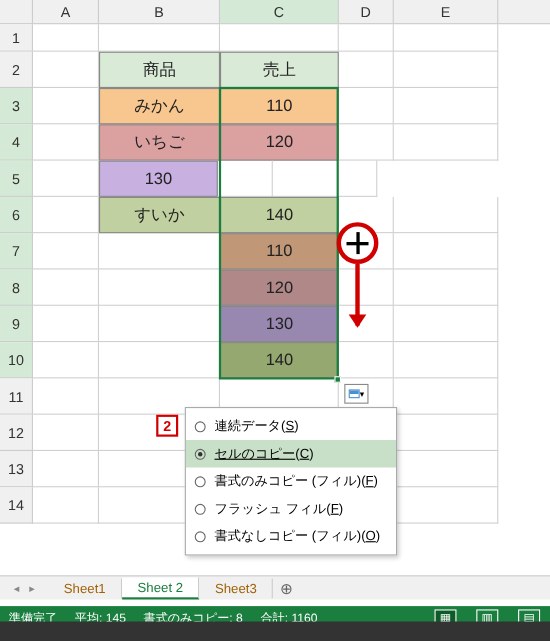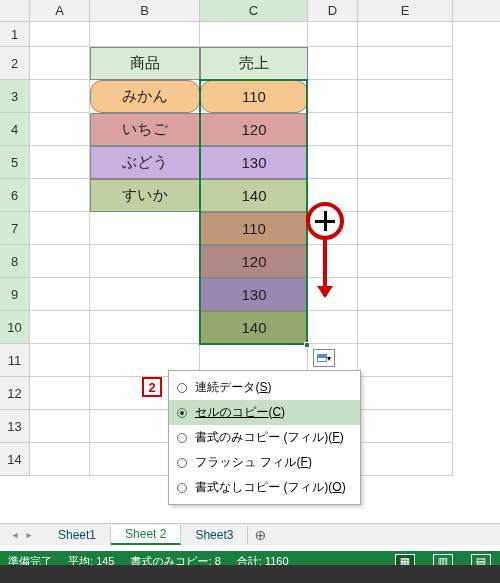--- a/index.html
+++ b/index.html
@@ -13,21 +13,21 @@
 .row{display:flex;}
 .cell{border-right:1px solid #d0d0d0;border-bottom:1px solid #d0d0d0;display:flex;align-items:center;justify-content:center;font-size:15px;color:#222;}
 .w-a{width:60px;}
 .w-b{width:110px;}
 .w-c{width:108px;}
 .w-d{width:50px;}
 .w-e{width:95px;}
 .h1{height:25px;}
 .h2{height:33px;}
 .hdr{background:#d9ead7;}
-.orange{background:#f8c790;border-radius:12px;}
+.orange{background:#f8c790;}
 .pink{background:#dba0a0;}
 .purple{background:#c8b0e0;}
 .green{background:#c0d0a0;}
 .brown{background:#c09878;}
 .mauve{background:#b08888;}
 .dkpurple{background:#9888b0;}
 .olive{background:#95a870;}
 .tb{border:1px solid #888;}
 .selbox{position:absolute;border:2px solid #1a7e3e;pointer-events:none;}
 .fillhandle{position:absolute;width:6px;height:6px;background:#1a7e3e;border:1px solid #fff;}
@@ -44,21 +44,21 @@
 .menu-item.sel{background:#c8e0c8;}
 .radio{width:10px;height:10px;border:1px solid #666;border-radius:50%;display:flex;align-items:center;justify-content:center;}
 .radio.on::after{content:'';width:4px;height:4px;background:#333;border-radius:50%;}
 .underline{text-decoration:underline;}
 .callout{position:absolute;width:20px;height:20px;border:2px solid #d00000;display:flex;align-items:center;justify-content:center;color:#d00000;font-weight:bold;font-size:13px;background:#fff;}
 .arrow2{position:absolute;width:4px;background:#d00000;}
 .arrow2::before{content:'';position:absolute;top:-2px;left:-6px;border-left:8px solid transparent;border-right:8px solid transparent;border-bottom:12px solid #d00000;}
 .tabs{position:absolute;bottom:38px;left:0;right:0;height:22px;background:#f0f0f0;border-top:1px solid #ccc;display:flex;align-items:center;}
 .tab-nav{display:flex;gap:0;padding:0 8px;}
 .tab-nav span{width:14px;text-align:center;color:#888;font-size:10px;}
-.tab{padding:2px 14px;font-size:12px;border-right:1px solid #ccc;color:#0c4a6e;background:#f0f0f0;}
+.tab{padding:2px 14px;font-size:12px;border-right:1px solid #ccc;color:#a16207;background:#f0f0f0;}
 .tab.active{background:#fff;border-bottom:2px solid #1a7e3e;color:#1a7e3e;}
 .tab-add{width:24px;text-align:center;color:#666;font-size:14px;}
 .status{position:absolute;bottom:12px;left:0;right:0;height:20px;background:#1a7e3e;color:#fff;display:flex;align-items:center;font-size:11px;padding:0 8px;gap:16px;}
 .status .sp{flex:1;}
 .viewbtn{width:20px;height:14px;border:1px solid #fff;margin:0 1px;display:inline-flex;align-items:center;justify-content:center;}
 .viewbtn.a{background:#0d5c28;}
 .bottom{position:absolute;bottom:0;left:0;right:0;height:18px;background:#333;}
 </style>
 </head>
 <body>
@@ -105,21 +105,20 @@
       <div class="cell w-a"></div>
       <div class="cell w-b pink tb">いちご</div>
       <div class="cell w-c pink tb">120</div>
       <div class="cell w-d"></div>
       <div class="cell w-e"></div>
     </div>
 
   <div class="row h2">
       <div class="rowheader sel">5</div>
       <div class="cell w-a"></div>
-      <div class="cell w-b purple tb">ぶどう</div>
       <div class="cell w-c purple tb">130</div>
       <div class="cell w-d"></div>
       <div class="cell w-e"></div>
     </div>
 
   <div class="row h2">
       <div class="rowheader sel">6</div>
       <div class="cell w-a"></div>
       <div class="cell w-b green tb">すいか</div>
       <div class="cell w-c green tb">140</div>

